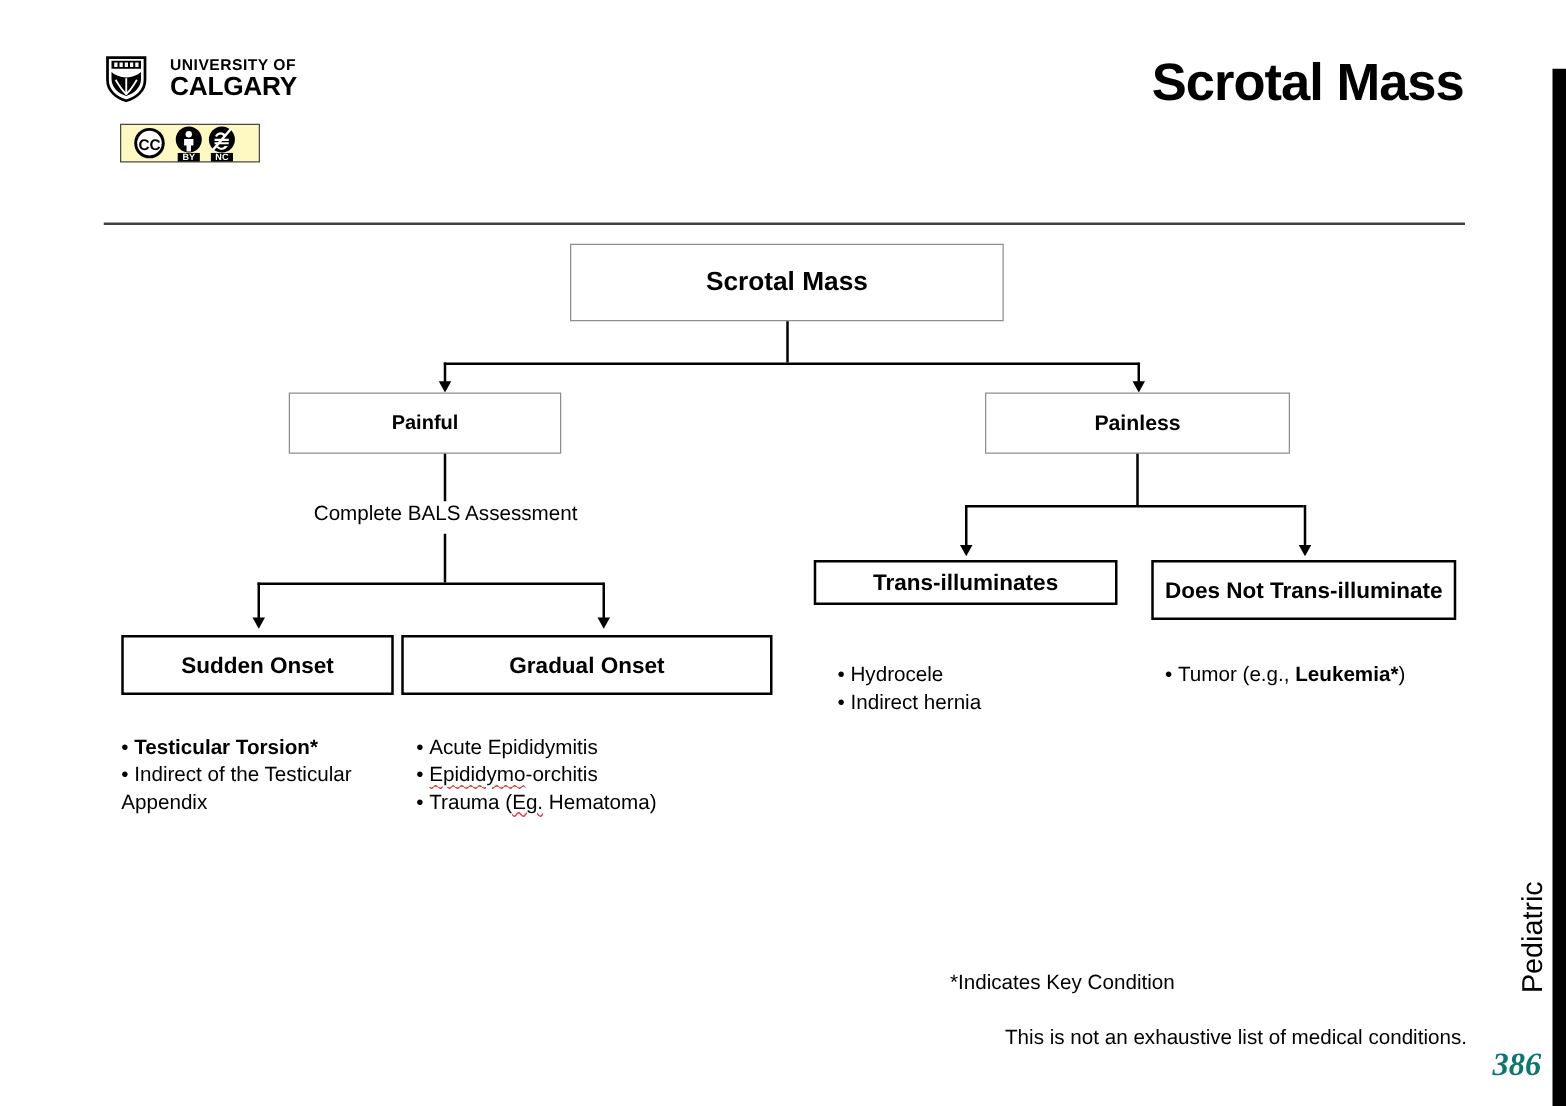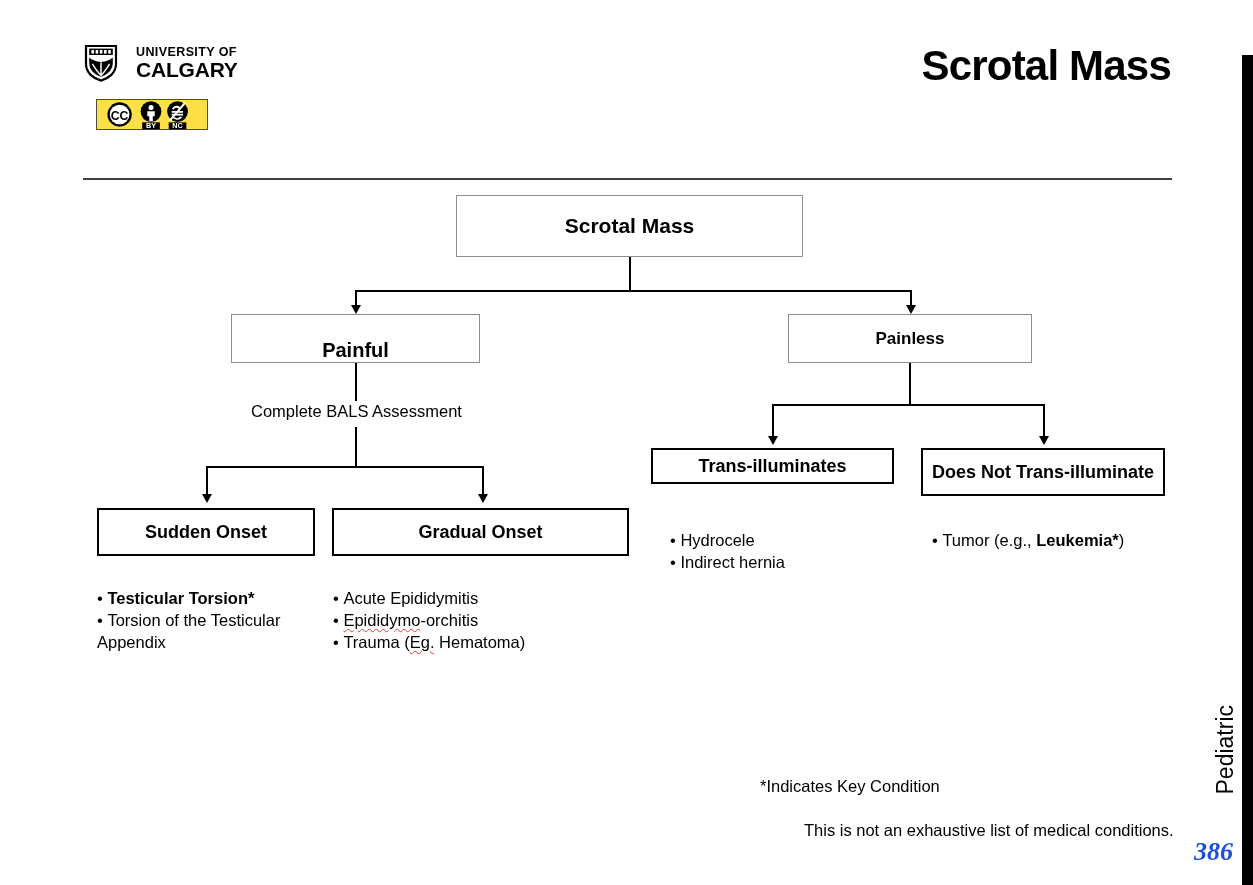--- a/index.html
+++ b/index.html
@@ -48,21 +48,21 @@
     color: #000;
     margin-top: 1px;
   }
 
   .cc-badge {
     position: absolute;
     left: 96px;
     top: 99px;
     width: 112px;
     height: 31px;
-    background: #fde047;
+    background: #fef9c3;
     border: 1px solid #4a4a4a;
     box-sizing: border-box;
     display: flex;
     align-items: center;
   }
   .cc-badge svg { display: block; }
 
   .slide-title {
     position: absolute;
     right: 82px;
@@ -104,21 +104,21 @@
   }
 
   .page-number {
     position: absolute;
     right: 20px;
     bottom: 18px;
     font-family: "Liberation Serif", serif;
     font-style: italic;
     font-weight: bold;
     font-size: 26px;
-    color: #1d4ed8;
+    color: #0f766e;
   }
 
   
   .node {
     position: absolute;
     box-sizing: border-box;
     display: flex;
     align-items: center;
     justify-content: center;
     text-align: center;
@@ -234,21 +234,21 @@
     <span>Scrotal Mass</span>
   </div>
 
   <div class="ln-v" style="left:629px; top:257px; height:33px;"></div>
   <div class="ln-h" style="left:355px; top:290px; width:556px;"></div>
   <div class="ln-v" style="left:355px; top:290px; height:18px;"></div>
   <div class="arrow-head" style="left:351px; top:305px;"></div>
   <div class="ln-v" style="left:910px; top:290px; height:18px;"></div>
   <div class="arrow-head" style="left:906px; top:305px;"></div>
 
-  <div class="node thin" style="left:231px; top:314px; width:249px; height:49px; font-size:20px;align-items:flex-end;">
+  <div class="node thin" style="left:231px; top:314px; width:218px; height:49px; font-size:16px;">
     <span>Painful</span>
   </div>
   <div class="node thin" style="left:788px; top:314px; width:244px; height:49px; font-size:17px;">
     <span>Painless</span>
   </div>
 
   <div class="ln-v" style="left:355px; top:363px; height:38px;"></div>
   <div class="caption" style="left:251px; top:402px;">Complete BALS Assessment</div>
   <div class="ln-v" style="left:355px; top:427px; height:39px;"></div>
 
@@ -268,36 +268,36 @@
   <div class="node thick" style="left:651px; top:448px; width:243px; height:36px; font-size:18px;">
     <span>Trans-illuminates</span>
   </div>
   <div class="node thick" style="left:921px; top:448px; width:244px; height:48px; font-size:18px; line-height:1.15; padding:0 8px;">
     <span>Does Not Trans-illuminate</span>
   </div>
 
   <div class="node thick" style="left:97px; top:508px; width:218px; height:48px; font-size:18px;">
     <span>Sudden Onset</span>
   </div>
-  <div class="node thick" style="left:332px; top:508px; width:297px; height:48px; font-size:18px;">
+  <div class="node thick" style="left:321px; top:508px; width:297px; height:48px; font-size:18px;">
     <span>Gradual Onset</span>
   </div>
 
   <div class="bullets" style="left:670px; top:509px; width:210px;">
     <span class="bi">•&nbsp;<span>Hydrocele</span></span>
     <span class="bi">•&nbsp;<span>Indirect hernia</span></span>
   </div>
 
   <div class="bullets" style="left:932px; top:509px; width:240px;">
     <span class="bi">•&nbsp;<span>Tumor (e.g., </span><b>Leukemia*</b><span>)</span></span>
   </div>
 
   <div class="bullets" style="left:97px; top:567px; width:215px;">
     <span class="bi">•&nbsp;<b>Testicular Torsion*</b></span>
-    <span class="bi">•&nbsp;<span>Torsion of the Testicular Appendix</span></span>
+    <span class="bi">•&nbsp;<span>Indirect of the Testicular Appendix</span></span>
   </div>
 
   <div class="bullets" style="left:333px; top:567px; width:290px;">
     <span class="bi">•&nbsp;<span>Acute Epididymitis</span></span>
     <span class="bi">•&nbsp;<span class="sp-err">Epididymo</span><span>-orchitis</span></span>
     <span class="bi">•&nbsp;<span>Trauma (</span><span class="sp-err">Eg.</span><span> Hematoma)</span></span>
   </div>
 
   <div class="footnote" style="left:760px; top:777px;">*Indicates Key Condition</div>
   <div class="footnote" style="left:804px; top:821px;">This is not an exhaustive list of medical conditions.</div>

